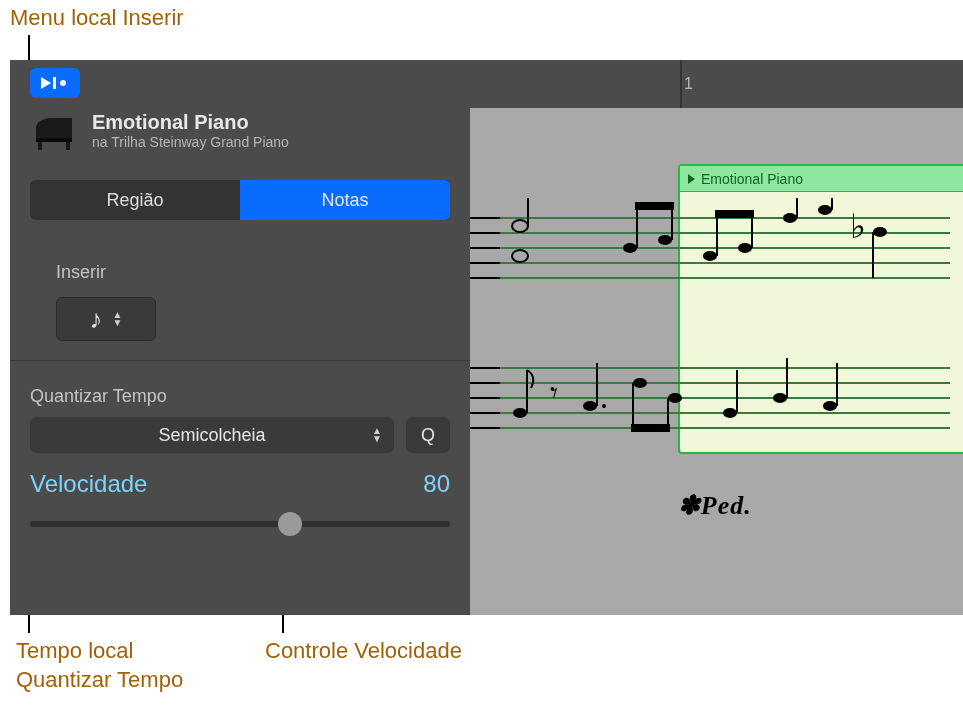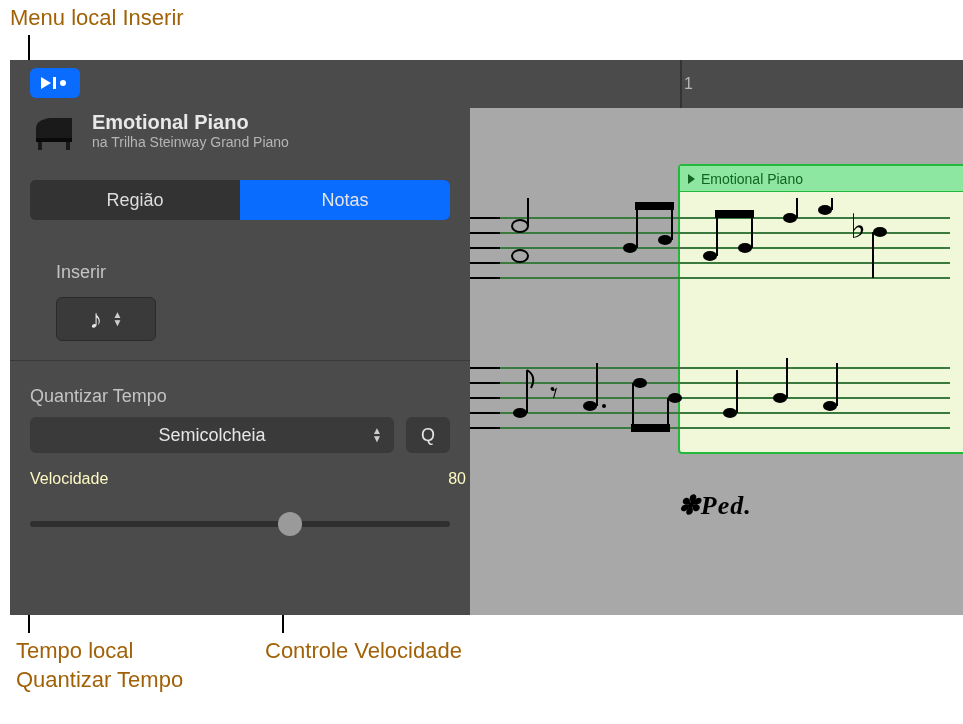--- a/index.html
+++ b/index.html
@@ -152,23 +152,23 @@
       width: 44px; height: 36px;
       background: #3a3a3a;
       border-radius: 6px;
       display: flex; align-items: center; justify-content: center;
       color: #e5e5e5; font-size: 18px;
     }
 
     
     .velocity-row {
       position: absolute;
-      left: 20px; right: 4px; top: 410px;
+      left: 20px; right: 20px; top: 410px;
       display: flex; justify-content: space-between;
-      color: #fef9c3; font-size: 16px;
+      color: #7dd3fc; font-size: 24px;
     }
     .slider-wrap {
       position: absolute;
       left: 20px; right: 20px; top: 452px;
       height: 24px;
     }
     .slider-track {
       position: absolute;
       left: 0; right: 0; top: 9px;
       height: 6px; background: #2f2f2f; border-radius: 3px;

